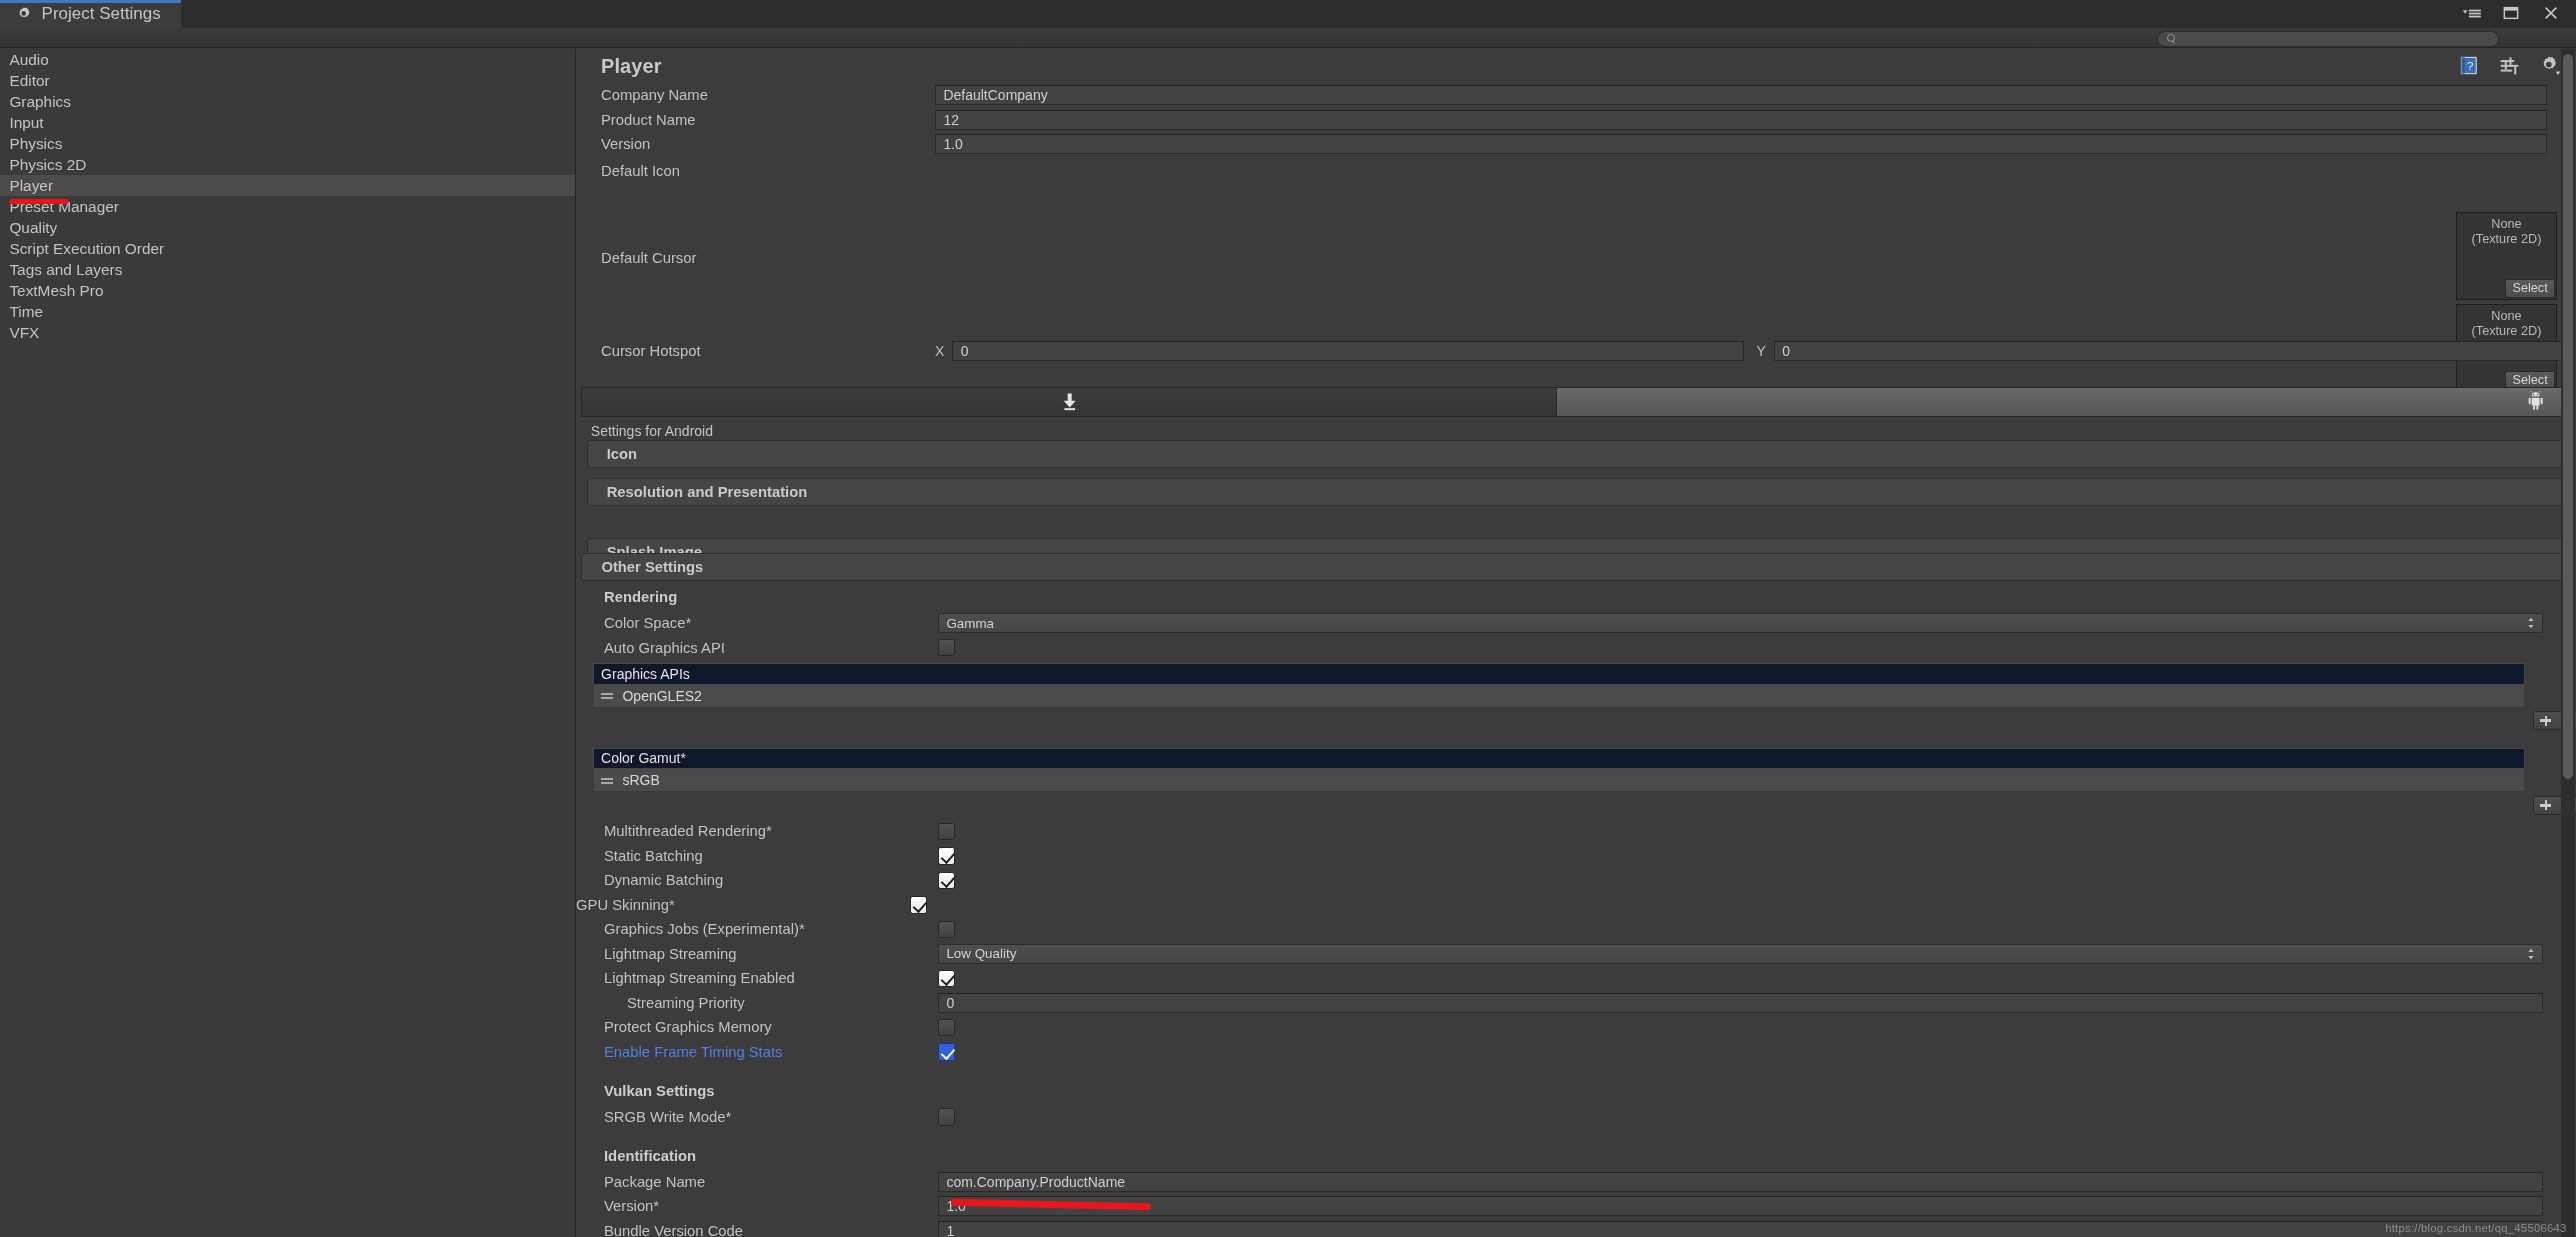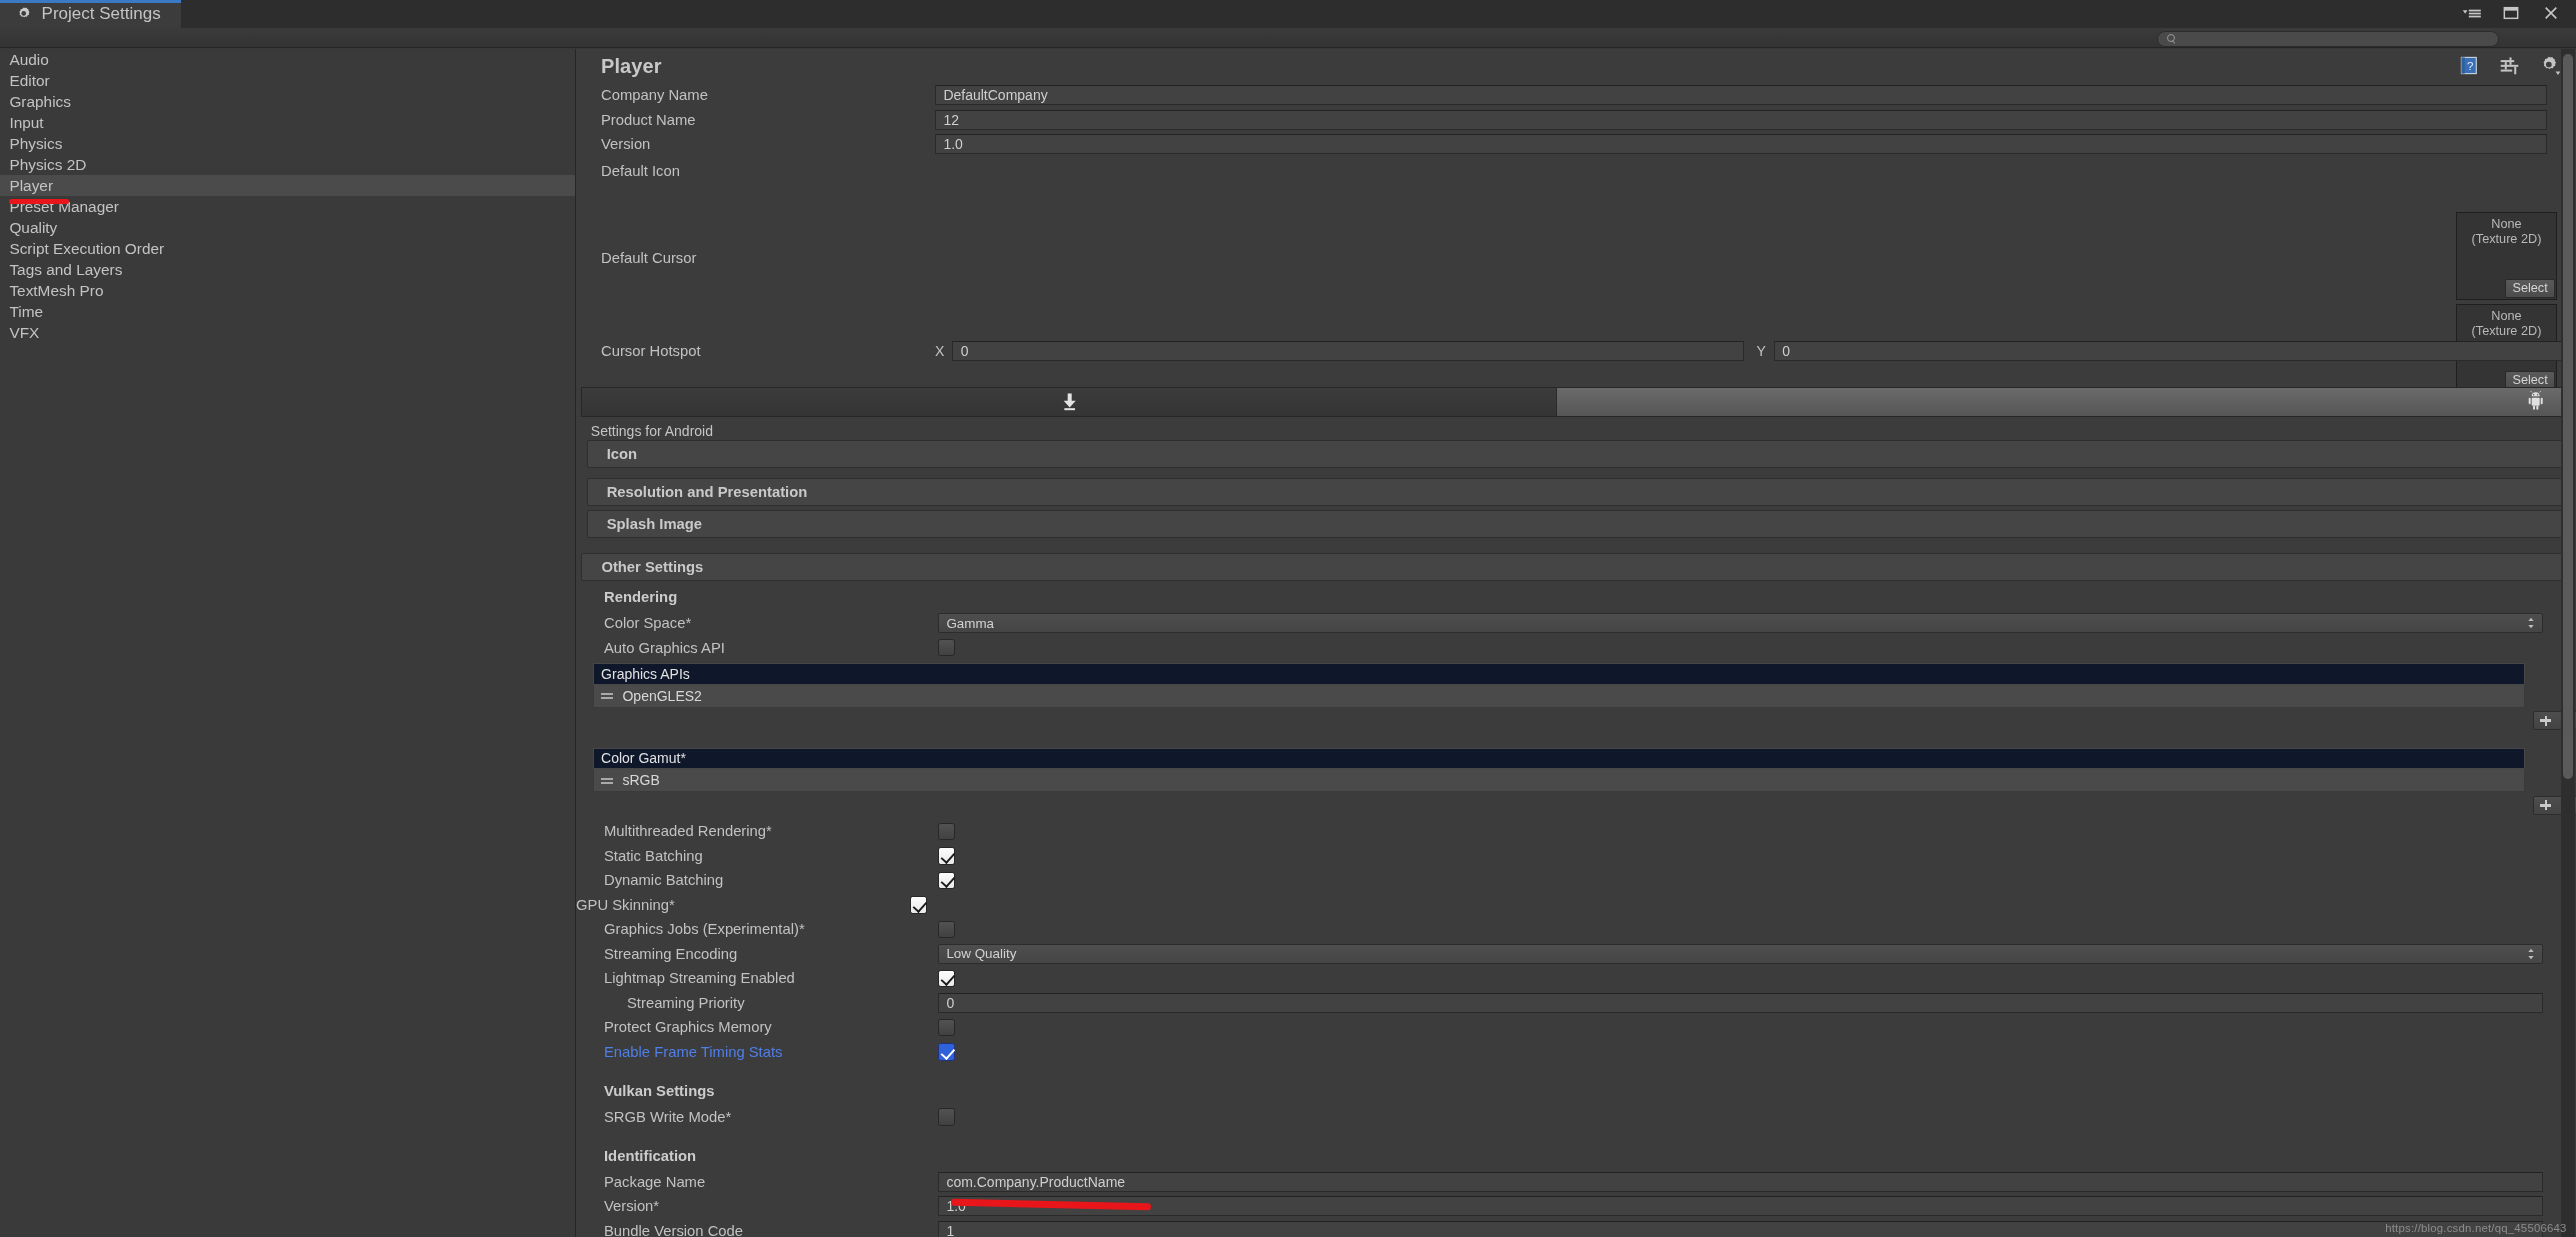--- a/index.html
+++ b/index.html
@@ -414,21 +414,21 @@
     </div>
 
     <div class="settings-for" style="top:374px; left:14.8px;">Settings for Android</div>
 
     <div class="fold" style="left:10.7px; top:391px; width:1981px;">
       <span>Icon</span>
     </div>
     <div class="fold" style="left:10.7px; top:429px; width:1981px;">
       <span>Resolution and Presentation</span>
     </div>
-    <div class="fold" style="left:10.7px; top:461px; width:1981px;">
+    <div class="fold" style="left:10.7px; top:489px; width:1981px;">
       <span>Splash Image</span>
     </div>
     <div class="fold" style="left:5.4px; top:504px; width:1986px;">
       <span>Other Settings</span>
     </div>
 
     <div style="position:absolute; left:0; top:535px; width:1986px;">
 
       <div class="sub-head" style="margin-left:28px; margin-top:5.4px;">Rendering</div>
 
@@ -495,21 +495,21 @@
       <div class="row" style="">
         <div class="lbl">GPU Skinning*</div>
         <div class="chk on"></div>
       </div>
       <div class="row" style="margin-left:28px;">
         <div class="lbl">Graphics Jobs (Experimental)*</div>
         <div class="chk"></div>
       </div>
 
       <div class="row" style="margin-left:28px;">
-        <div class="lbl">Streaming Encoding</div>
+        <div class="lbl">Lightmap Streaming</div>
         <div class="popup">
           <span>Low Quality</span>
           <span class="dbl">
             <svg width="8" height="12" viewBox="0 0 12 18">
               <path d="M6 1 L10 6 L2 6 Z" fill="#bdbdbd"></path>
               <path d="M6 17 L10 12 L2 12 Z" fill="#bdbdbd"></path>
             </svg>
           </span>
         </div>
       </div>

